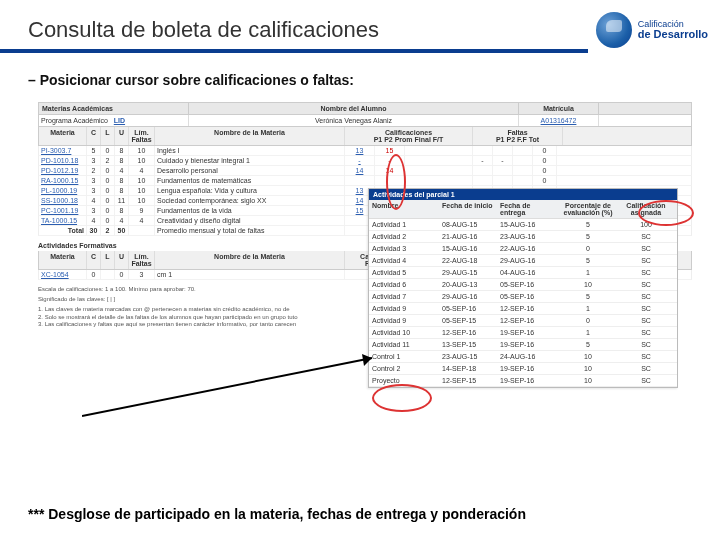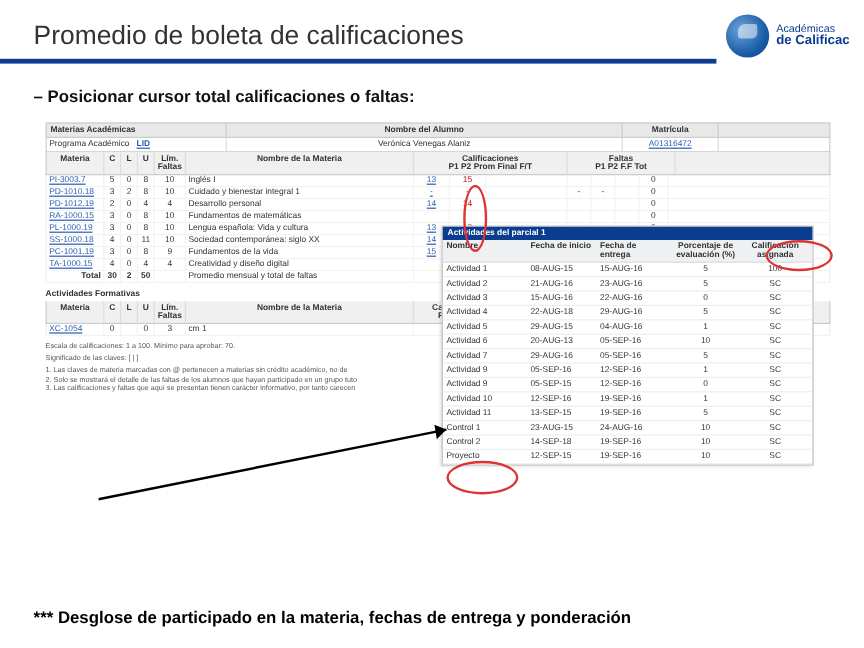--- a/index.html
+++ b/index.html
@@ -42,31 +42,31 @@
   .circ { position: absolute; border: 2px solid #d33; border-radius: 50%; pointer-events: none; }
   .circ1 { top: 52px; left: 348px; width: 20px; height: 56px; border-radius: 10px/28px; }
   .circ2 { top: 98px; left: 600px; width: 56px; height: 26px; border-radius: 28px/13px; }
   .circ3 { top: 282px; left: 334px; width: 60px; height: 28px; border-radius: 30px/14px; }
   .arrow-svg { position: absolute; top: 244px; left: 44px; pointer-events: none; }
 </style>
 </head>
 <body>
 
 <div class="header-bar">
-  <div class="title-area">Promedio de boleta de calificaciones</div>
+  <div class="title-area">Consulta de boleta de calificaciones</div>
   <div class="logo-area">
     <div class="logo-circle"></div>
     <div class="logo-text">
-      <div class="ln1">Académicas</div>
-      <div class="ln2">de Calificac</div>
+      <div class="ln1">Calificación</div>
+      <div class="ln2">de Desarrollo</div>
     </div>
   </div>
 </div>
 
-<div class="subtitle">– Posicionar cursor total calificaciones o faltas:</div>
+<div class="subtitle">– Posicionar cursor sobre calificaciones o faltas:</div>
 
 <div class="screenshot-wrap">
   <div class="shot">
 
     <div class="top-sec-header">
       <div style="width:150px;">Materias Académicas</div>
       <div style="width:330px;text-align:center;">Nombre del Alumno</div>
       <div style="width:80px;text-align:center;">Matrícula</div>
     </div>
     <div class="hdr-row" style="background:#fff;">

